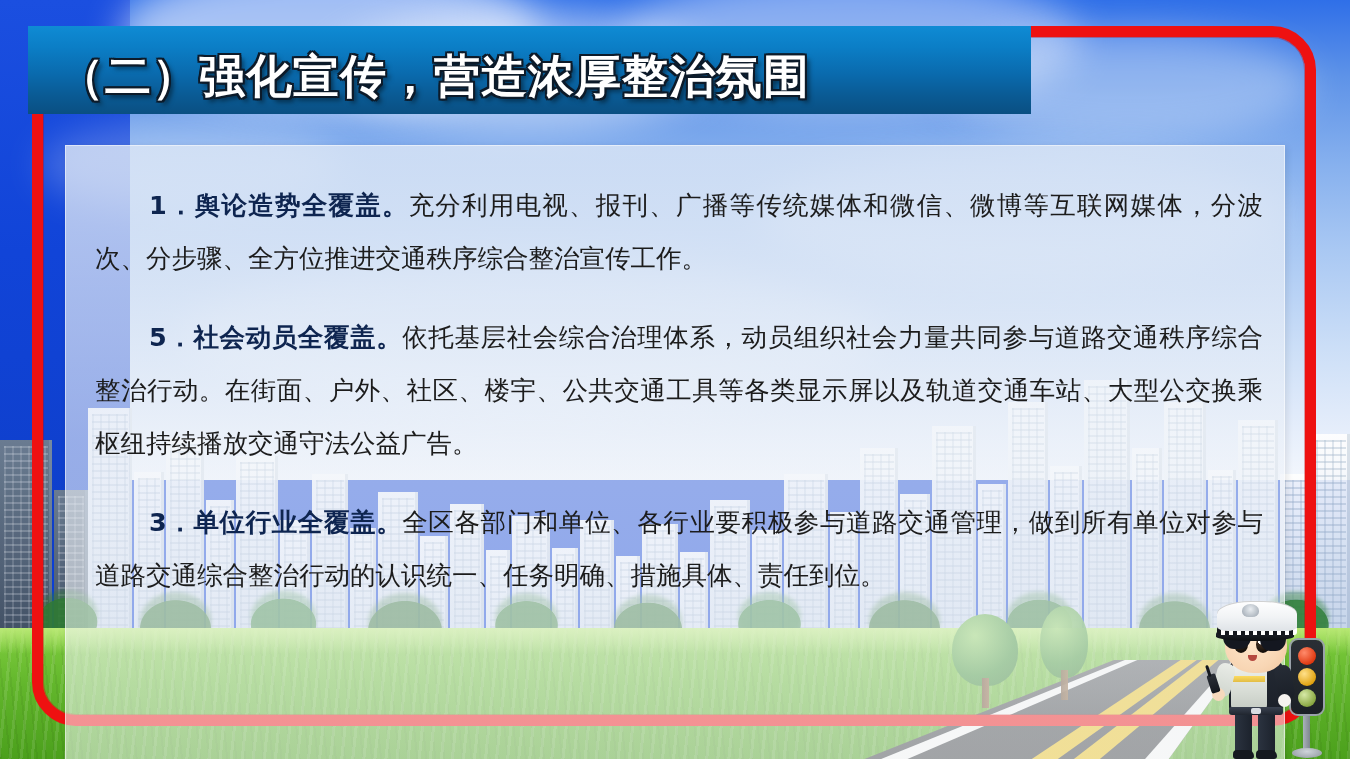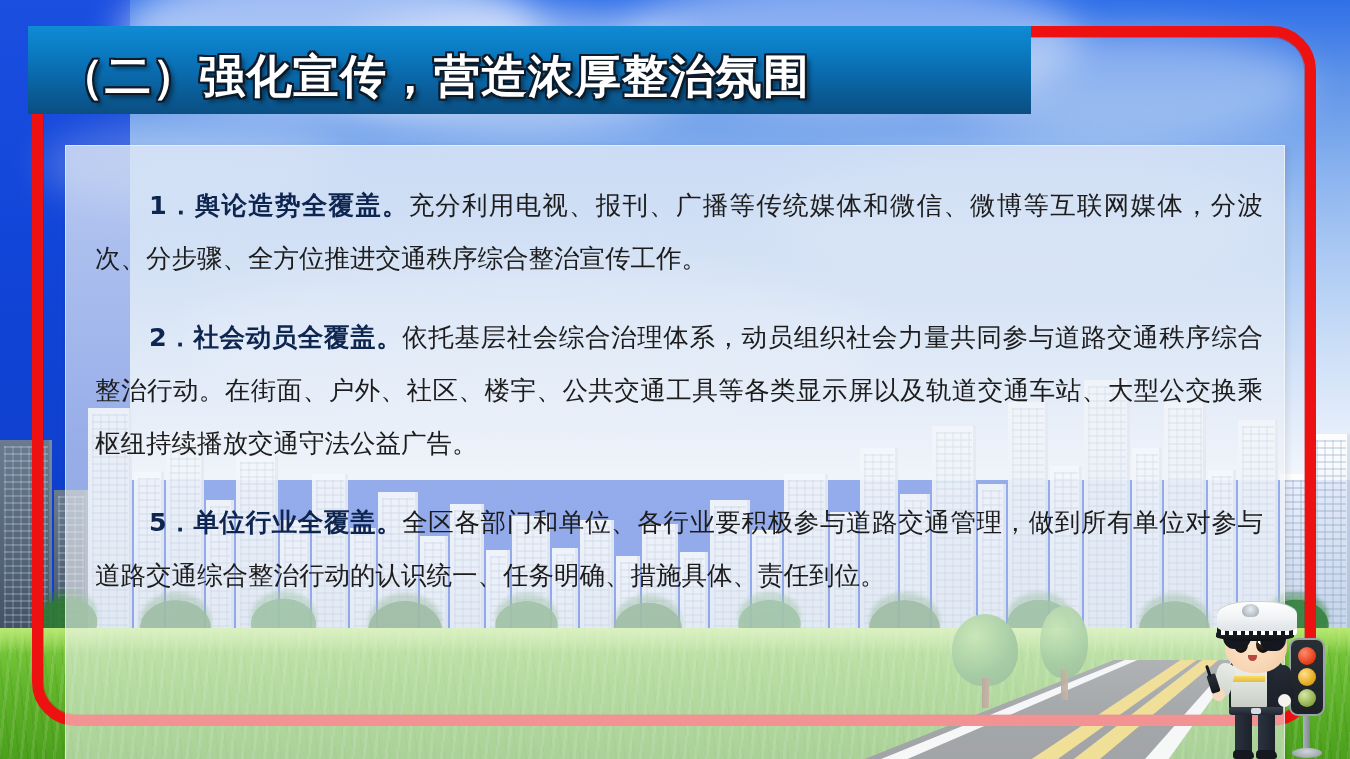--- a/index.html
+++ b/index.html
@@ -268,22 +268,22 @@
 
   <div class="redframe"></div>
 
   <div class="title-bar">
     <div class="title-text">（二）强化宣传，营造浓厚整治氛围</div>
   </div>
 
   <div class="panel">
     <div class="body-text">
       <p class="para"><span class="lead">1．舆论造势全覆盖。</span><span>充分利用电视、报刊、广播等传统媒体和微信、微博等互联网媒体，分波次、分步骤、全方位推进交通秩序综合整治宣传工作。</span></p>
-      <p class="para"><span class="lead">2．社会动员全覆盖。</span><span>依托基层社会综合治理体系，动员组织社会力量共同参与道路交通秩序综合整治行动。在街面、户外、社区、楼宇、公共交通工具等各类显示屏以及轨道交通车站、大型公交换乘枢纽持续播放交通守法公益广告。</span></p>
-      <p class="para"><span class="lead">5．单位行业全覆盖。</span><span>全区各部门和单位、各行业要积极参与道路交通管理，做到所有单位对参与道路交通综合整治行动的认识统一、任务明确、措施具体、责任到位。</span></p>
+      <p class="para"><span class="lead">5．社会动员全覆盖。</span><span>依托基层社会综合治理体系，动员组织社会力量共同参与道路交通秩序综合整治行动。在街面、户外、社区、楼宇、公共交通工具等各类显示屏以及轨道交通车站、大型公交换乘枢纽持续播放交通守法公益广告。</span></p>
+      <p class="para"><span class="lead">3．单位行业全覆盖。</span><span>全区各部门和单位、各行业要积极参与道路交通管理，做到所有单位对参与道路交通综合整治行动的认识统一、任务明确、措施具体、责任到位。</span></p>
     </div>
   </div>
 
   <div class="signal">
     <div class="sig-pole"></div>
     <div class="sig-base"></div>
     <div class="sig-box">
       <div class="lamp lamp-r"></div>
       <div class="lamp lamp-y"></div>
       <div class="lamp lamp-g"></div>

